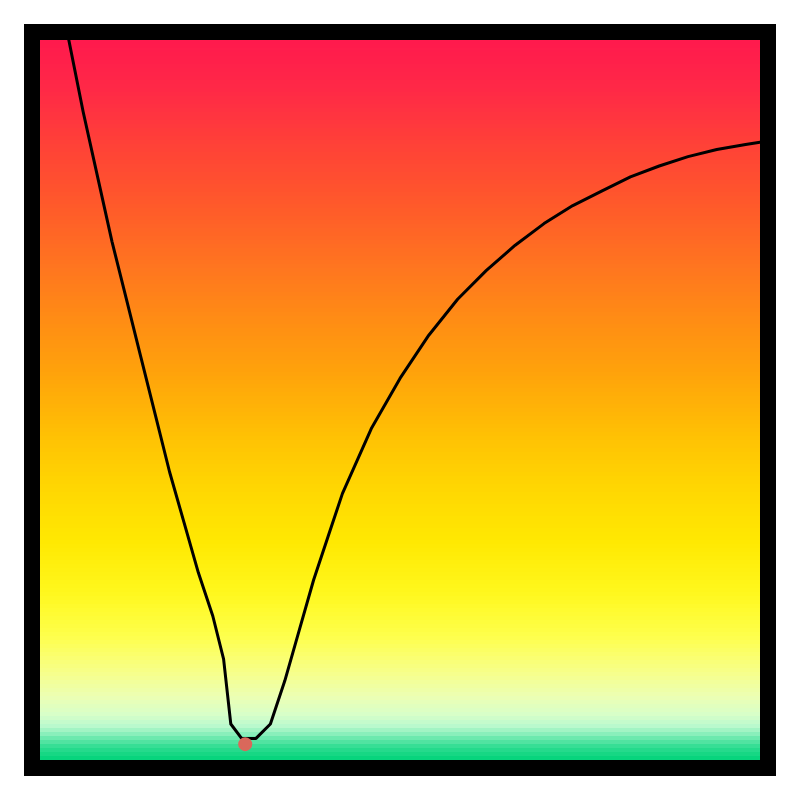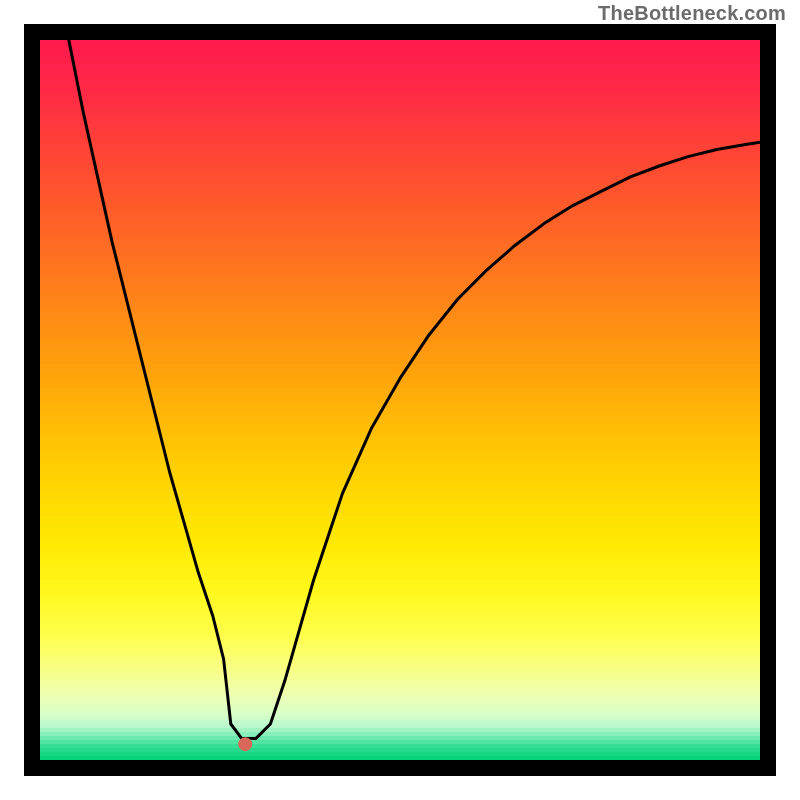--- a/index.html
+++ b/index.html
@@ -61,21 +61,20 @@
     left: 16px;
     top: 16px;
     width: 720px;
     height: 720px;
   }
 </style>
 </head>
 <body>
 
 <div class="container">
-  <div class="watermark">TheBottleneck.com</div>
 
   <div class="outer-frame">
     <div class="plot-area">
       <div class="gradient-bg" id="gradient-bg">
           <div class="seg" style="top: 0px; height: 5px; background: rgb(255, 26, 77);"></div>
           <div class="seg" style="top: 4px; height: 5px; background: rgb(255, 27, 76);"></div>
           <div class="seg" style="top: 8px; height: 5px; background: rgb(255, 29, 76);"></div>
           <div class="seg" style="top: 12px; height: 5px; background: rgb(255, 30, 75);"></div>
           <div class="seg" style="top: 16px; height: 5px; background: rgb(255, 31, 75);"></div>
           <div class="seg" style="top: 20px; height: 5px; background: rgb(255, 32, 74);"></div>

